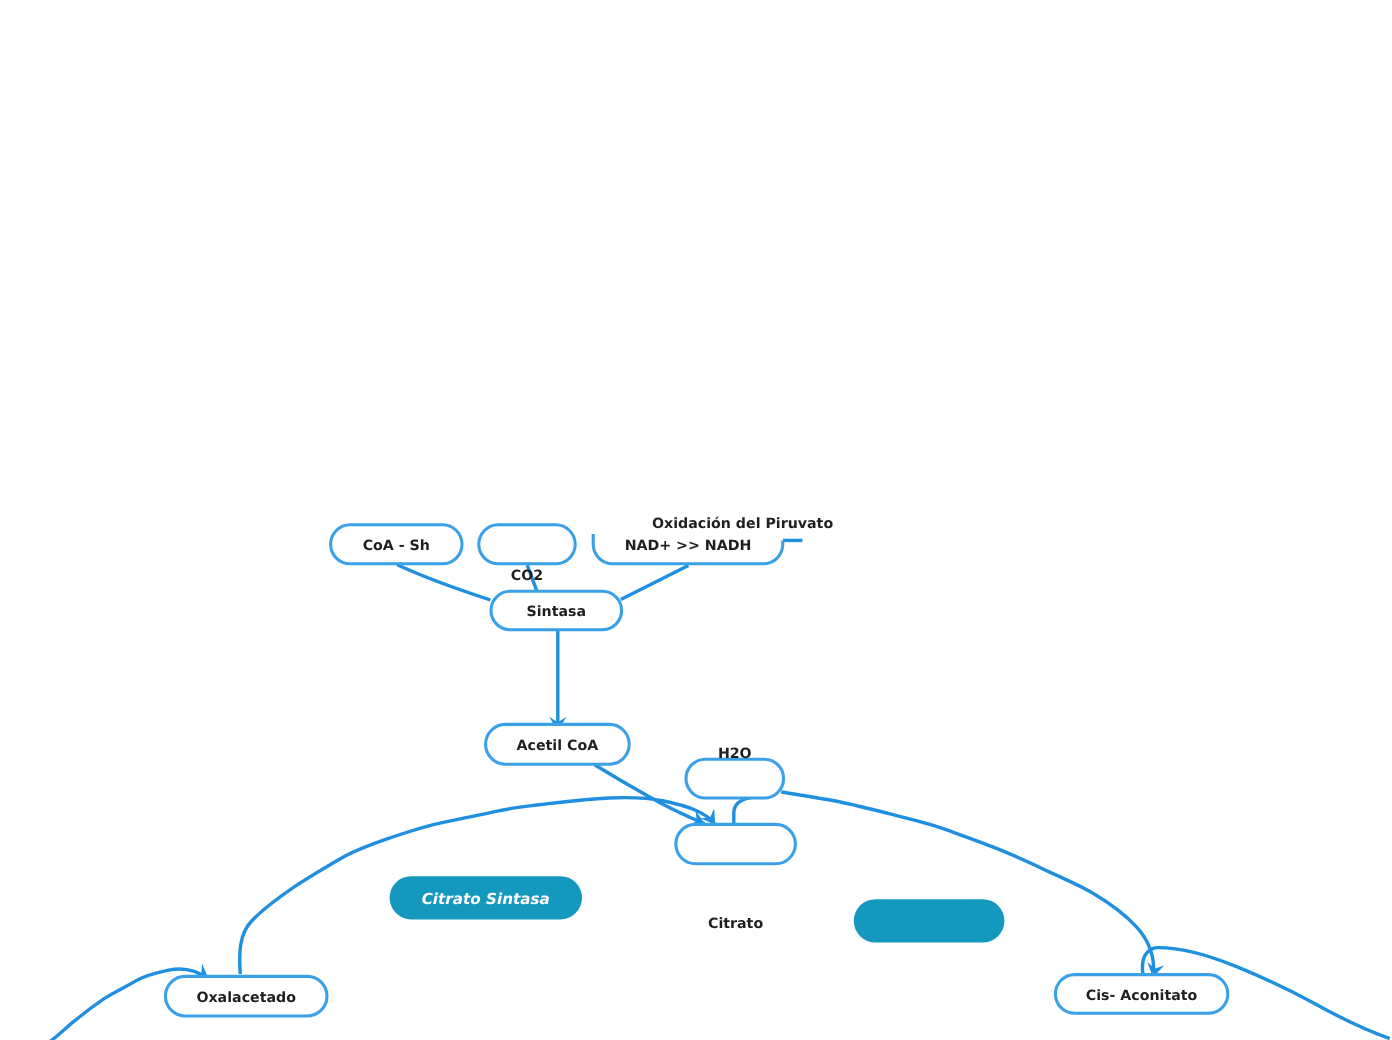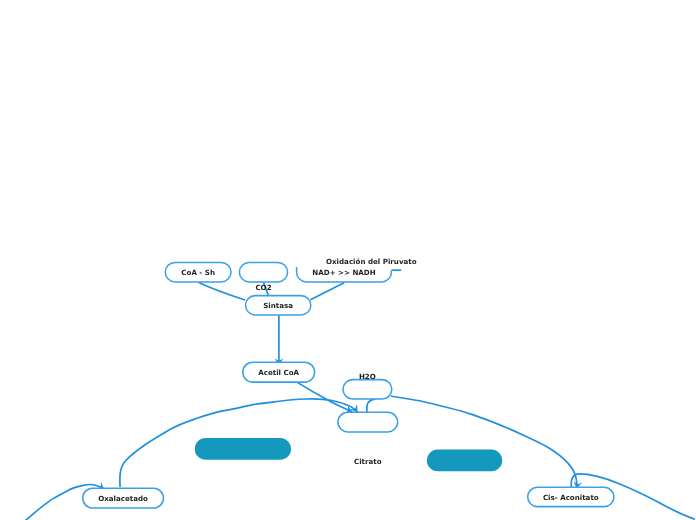--- a/index.html
+++ b/index.html
@@ -59,14 +59,15 @@
   </svg>
 <div class="nodelabel" style="left: 165.3px; top: 262.4px; width: 65.7px; height: 19.5px;">CoA - Sh</div>
     <div class="nodelabel" style="left: 239.4px; top: 262.4px; width: 48.2px; height: 19.5px; margin-top: 15px;">CO2</div>
     <div class="nodelabel" style="left: 296.6px; top: 262.4px; width: 94.8px; height: 19.5px;">NAD+ &gt;&gt; NADH</div>
     <div class="nodelabel" style="left: 245.5px; top: 295.6px; width: 65.3px; height: 19.3px;">Sintasa</div>
     <div class="nodelabel" style="left: 242.8px; top: 362.2px; width: 71.8px; height: 19.9px;">Acetil CoA</div>
     <div class="nodelabel" style="left: 343px; top: 366px; width: 48.8px; height: 19.4px;">H2O</div>
     <div class="nodelabel" style="left: 337.9px; top: 412.2px; width: 59.8px; height: 19.7px; margin-top: 39px;">Citrato</div>
     <div class="nodelabel" style="left: 82.7px; top: 488.2px; width: 80.8px; height: 19.8px;">Oxalacetado</div>
     <div class="nodelabel" style="left: 527.7px; top: 487.3px; width: 86.2px; height: 19.3px;">Cis- Aconitato</div>
+    <div class="pilllabel ital" style="left: 194.8px; top: 438.1px; width: 96.2px; height: 21.6px;">Citrato Sintasa</div>
     <div class="freetext" style="left: 289px; top: 256.6px; margin-left: 37px;">Oxidación del Piruvato</div>
   </div>
 
 </body></html>

